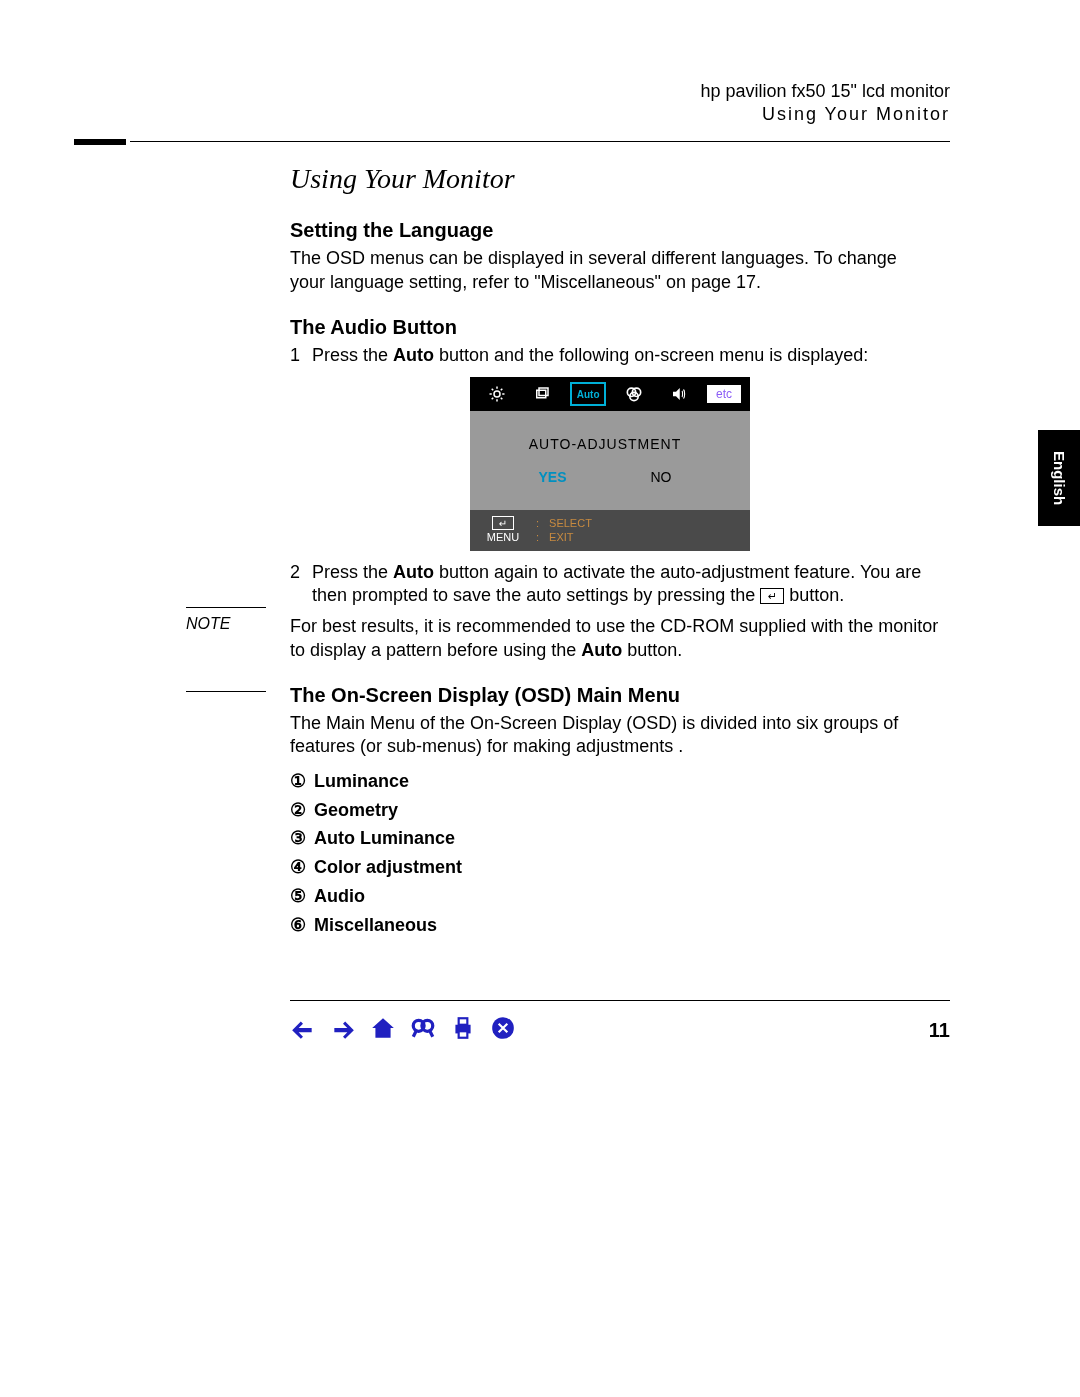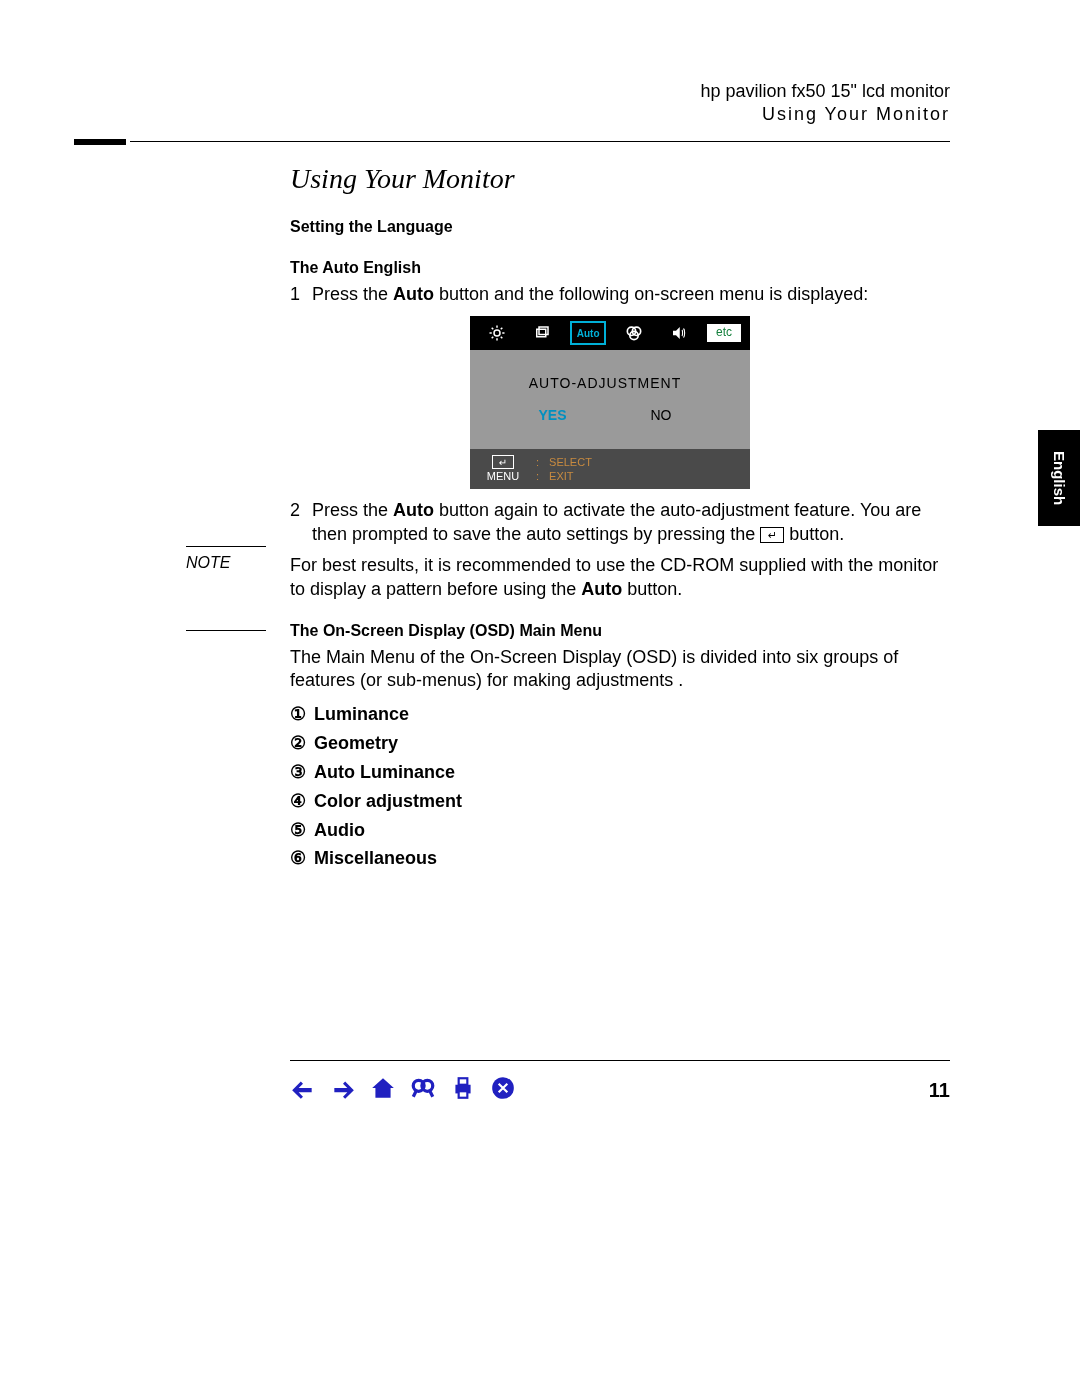--- a/index.html
+++ b/index.html
@@ -53,21 +53,21 @@
     line-height: 1.3;
   }
   .title {
     font-style: italic;
     font-size: 28px;
     margin-bottom: 18px;
     font-family: Georgia, 'Times New Roman', serif;
   }
   .subhead {
     font-weight: bold;
-    font-size: 16px;
+    font-size: 20px;
     margin-top: 20px;
     margin-bottom: 4px;
   }
   .para { margin-bottom: 6px; }
   .step-row {
     display: flex;
     margin-bottom: 6px;
   }
   .step-num { width: 22px; flex-shrink: 0; }
   .step-txt { flex: 1; }
@@ -97,21 +97,21 @@
     height: 24px;
   }
   .osd-tab.active {
     border: 2px solid #00b0d8;
     color: #00b0d8;
     font-weight: bold;
     font-size: 10px;
   }
   .osd-tab.etc {
     border: 1px solid #fff;
-    color: #15803d;
+    color: #8b5cf6;
     background: #fff;
     width: 34px;
     height: 18px;
   }
   .osd-body {
     padding: 24px 20px 12px 10px;
     text-align: center;
   }
   .osd-label { letter-spacing: 1px; margin-bottom: 14px; }
   .osd-opts { display: flex; justify-content: center; gap: 84px; margin-bottom: 12px;}
@@ -181,21 +181,21 @@
     font-size: 15px;
     display: flex;
     align-items: center;
     justify-content: center;
     writing-mode: vertical-rl;
   }
   .footer {
     position: absolute;
     left: 290px;
     right: 130px;
-    top: 1060px;
+    top: 1000px;
   }
   .footer-line {
     border-top: 1px solid #000;
     margin-bottom: 14px;
   }
   .footer-row {
     display: flex;
     justify-content: space-between;
     align-items: center;
   }
@@ -227,22 +227,23 @@
 
   <div class="rule-wrap">
     <div class="rule-bar"></div>
     <div class="rule-line"></div>
   </div>
 
   <div class="content">
     <div class="title">Using Your Monitor</div>
 
     <div class="subhead">Setting the Language</div>
-
-    <div class="subhead">The Auto English</div>
+    <div class="para">The OSD menus can be displayed in several different languages. To change your language setting, refer to "Miscellaneous" on page 17.</div>
+
+    <div class="subhead">The Audio Button</div>
 
     <div class="step-row">
       <div class="step-num">1</div>
       <div class="step-txt">
         <span>Press the </span><b>Auto</b><span> button and the following on-screen menu is displayed:</span>
       </div>
     </div>
 
     <div class="osd-box">
       <div class="osd-tabs">

